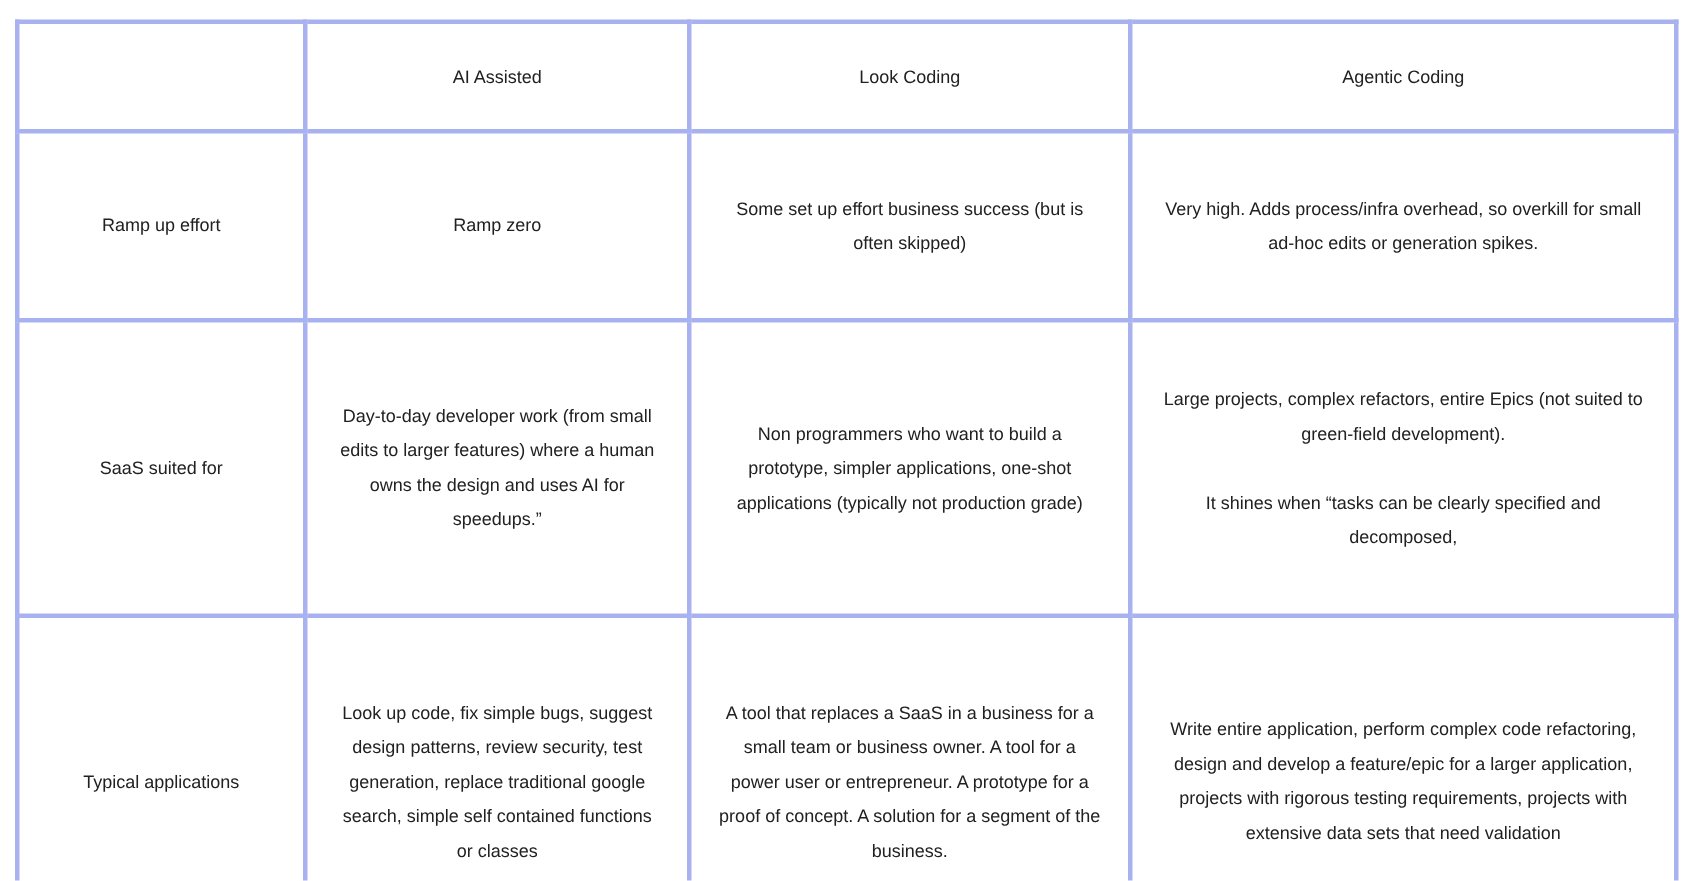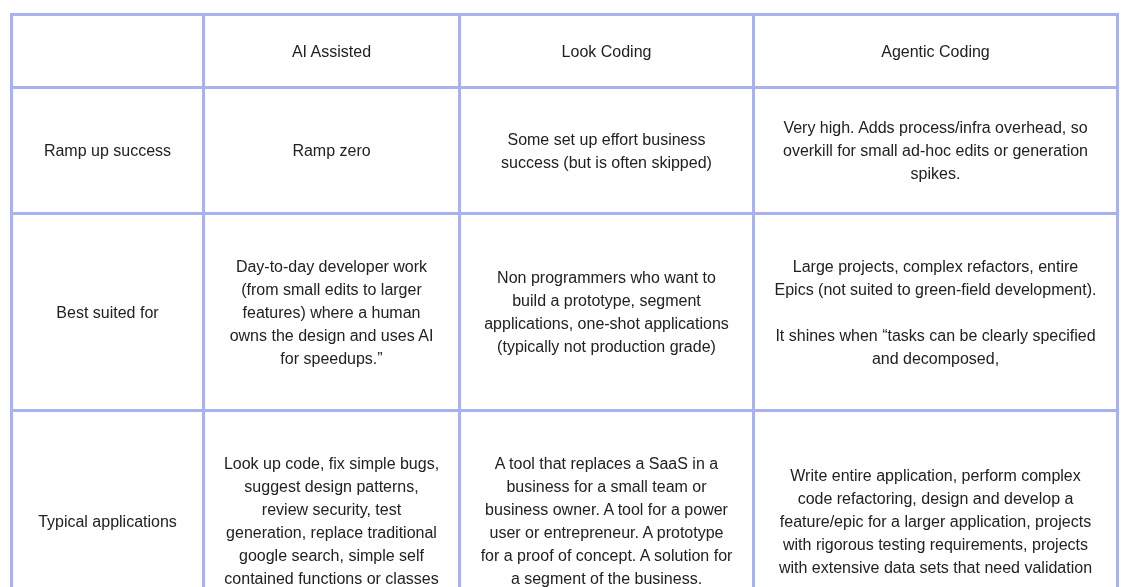--- a/index.html
+++ b/index.html
@@ -26,21 +26,21 @@
   table.comparison col.c1 { width: 256px; }
   table.comparison col.c2 { width: 294px; }
   table.comparison col.c3 { width: 364px; }
   table.comparison th,
   table.comparison td {
     border: 3px solid #a9b2f0;
     background: #ffffff;
     text-align: center;
     vertical-align: middle;
     font-weight: 400;
-    font-size: 16px;
+    font-size: 12px;
     line-height: 23px;
     color: #212121;
     padding: 6px 18px;
     white-space: pre-line;
     overflow: hidden;
   }
   tr.header-row th { height: 62px; padding: 4px 10px; }
   tr.row-ramp td    { height: 111px; }
   tr.row-best td    { height: 182px; }
   tr.row-typical td { height: 206px; }
@@ -56,29 +56,29 @@
       <col class="c3">
   </colgroup>
   <tbody>
     <tr class="header-row">
       <th></th>
       <th>AI Assisted</th>
       <th>Look Coding</th>
       <th>Agentic Coding</th>
     </tr>
     <tr class="row-ramp">
-      <td>Ramp up success</td>
+      <td>Ramp up effort</td>
       <td>Ramp zero</td>
       <td>Some set up effort business success (but is often skipped)</td>
       <td>Very high. Adds process/infra overhead, so overkill for small ad-hoc edits or generation spikes.</td>
     </tr>
     <tr class="row-best">
-      <td>Best suited for</td>
+      <td>SaaS suited for</td>
       <td>Day-to-day developer work (from small edits to larger features) where a human owns the design and uses AI for speedups.”</td>
-      <td>Non programmers who want to build a prototype, segment applications, one-shot applications (typically not production grade)</td>
+      <td>Non programmers who want to build a prototype, simpler applications, one-shot applications (typically not production grade)</td>
       <td>Large projects, complex refactors, entire Epics (not suited to green-field development).
 
 It shines when “tasks can be clearly specified and decomposed,</td>
     </tr>
     <tr class="row-typical">
       <td>Typical applications</td>
       <td>Look up code, fix simple bugs, suggest design patterns, review security, test generation, replace traditional google search, simple self contained functions or classes</td>
       <td>A tool that replaces a SaaS in a business for a small team or business owner. A tool for a power user or entrepreneur. A prototype for a proof of concept. A solution for a segment of the business.</td>
       <td>Write entire application, perform complex code refactoring, design and develop a feature/epic for a larger application, projects with rigorous testing requirements, projects with extensive data sets that need validation</td>
     </tr>

